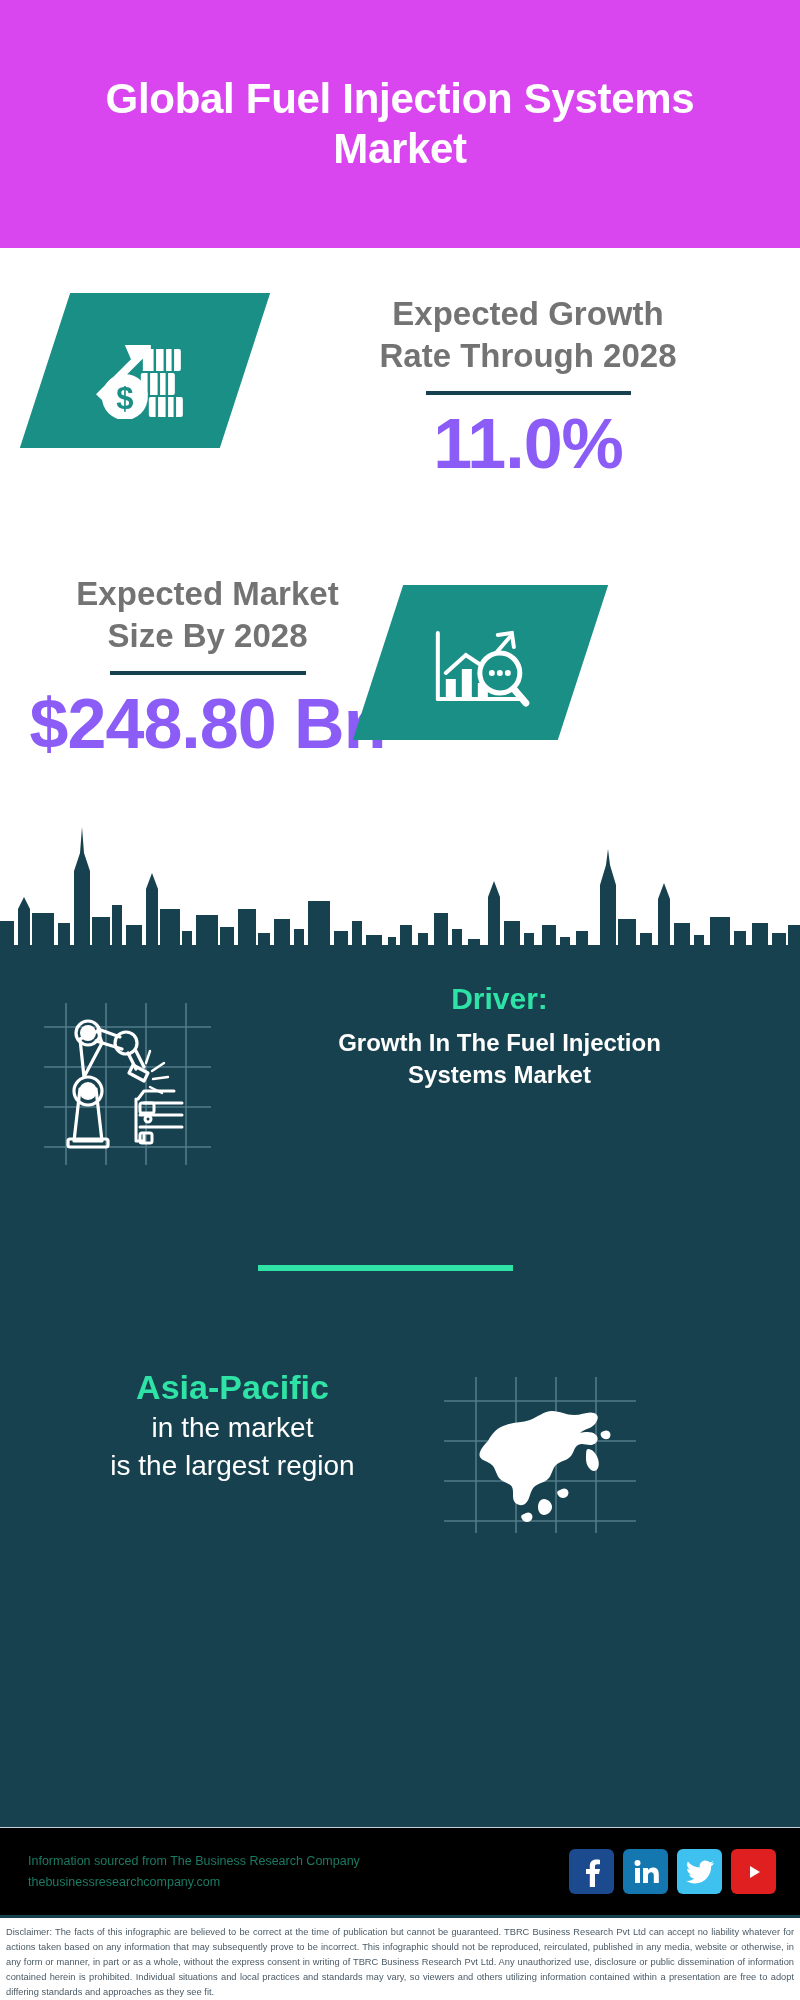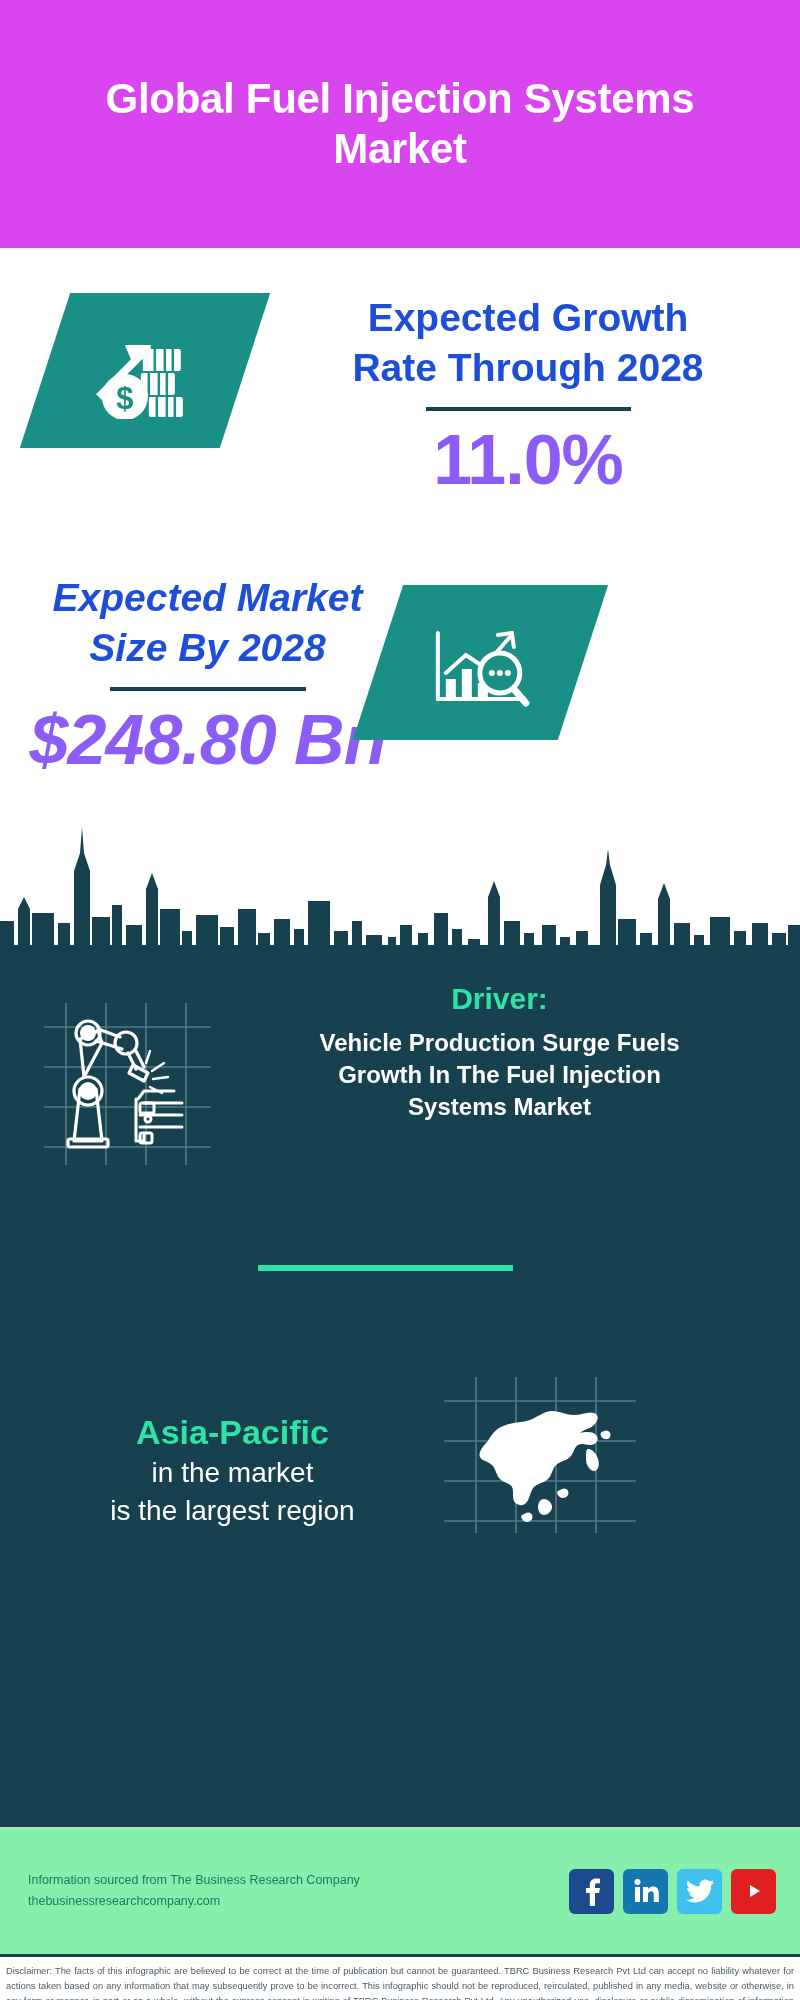--- a/index.html
+++ b/index.html
@@ -49,26 +49,25 @@
   .para-size   { left:378px; top:337px; width:205px; height:155px; }
 
   
   .growth-block {
     position:absolute; left:288px; top:45px; width:480px;
     text-align:center;
   }
   .size-block {
     position:absolute; left:20px; top:325px; width:375px;
     text-align:center;
-    font-style:italic;
   }
 
   .stat-label {
-    color:#1d4ed8;
-    font-size:39px;
+    color:#737373;
+    font-size:33px;
     font-weight:bold;
     line-height:1.28;
   }
   .rule {
     width:205px; height:4px; background:#17414f;
     margin:14px auto 10px auto;
   }
   .rule-size { width:196px; }
   .stat-value {
     color:#8b5cf6;
@@ -117,36 +116,35 @@
     position:absolute; left:0; top:412px; width:800px; height:200px;
   }
   .region-text {
     position:absolute; left:35px; top:0; width:395px; text-align:center;
   }
   .region-name {
     color:#2fe3a6;
     font-size:34px;
     font-weight:bold;
     line-height:1.3;
-    margin-top:45px;
   }
   .region-sub {
     color:#ffffff;
     font-size:28px;
     font-weight:normal;
     line-height:1.36;
   }
   .region-map-wrap {
     position:absolute; left:440px; top:10px; width:200px; height:160px;
   }
 
   
   .footer {
-    height:127px;
-    background:#86efac;
+    height:88px;
+    background:#000000;
     display:flex; align-items:center;
     padding:0 24px 0 28px;
     border-top:1px solid #c7d3d8;
   }
   .footer-text { flex:1; }
   .footer-line {
     color:#1b7a63;
     font-size:12.5px;
     line-height:1.65;
   }
@@ -346,21 +344,20 @@
           <line x1="100" y1="116" x2="142" y2="116"></line>
           <line x1="100" y1="128" x2="142" y2="128"></line>
           <rect x="100" y="104" width="14" height="10" rx="2"></rect>
           <rect x="100" y="134" width="12" height="10" rx="2"></rect>
           <circle cx="108" cy="120" r="3"></circle>
         </g>
       </svg>
     </div>
     <div class="driver-text">
       <div class="driver-heading">Driver:</div>
-      <div class="driver-body">Vehicle Production Surge Fuels</div>
       <div class="driver-body">Growth In The Fuel Injection</div>
       <div class="driver-body">Systems Market</div>
     </div>
   </div>
 
   <div style="position:absolute;left:258px;top:312px;width:255px;height:6px;background:#2fe3a6;"></div>
 
   <div class="region-row">
     <div class="region-text">
       <div class="region-name">Asia-Pacific</div>

